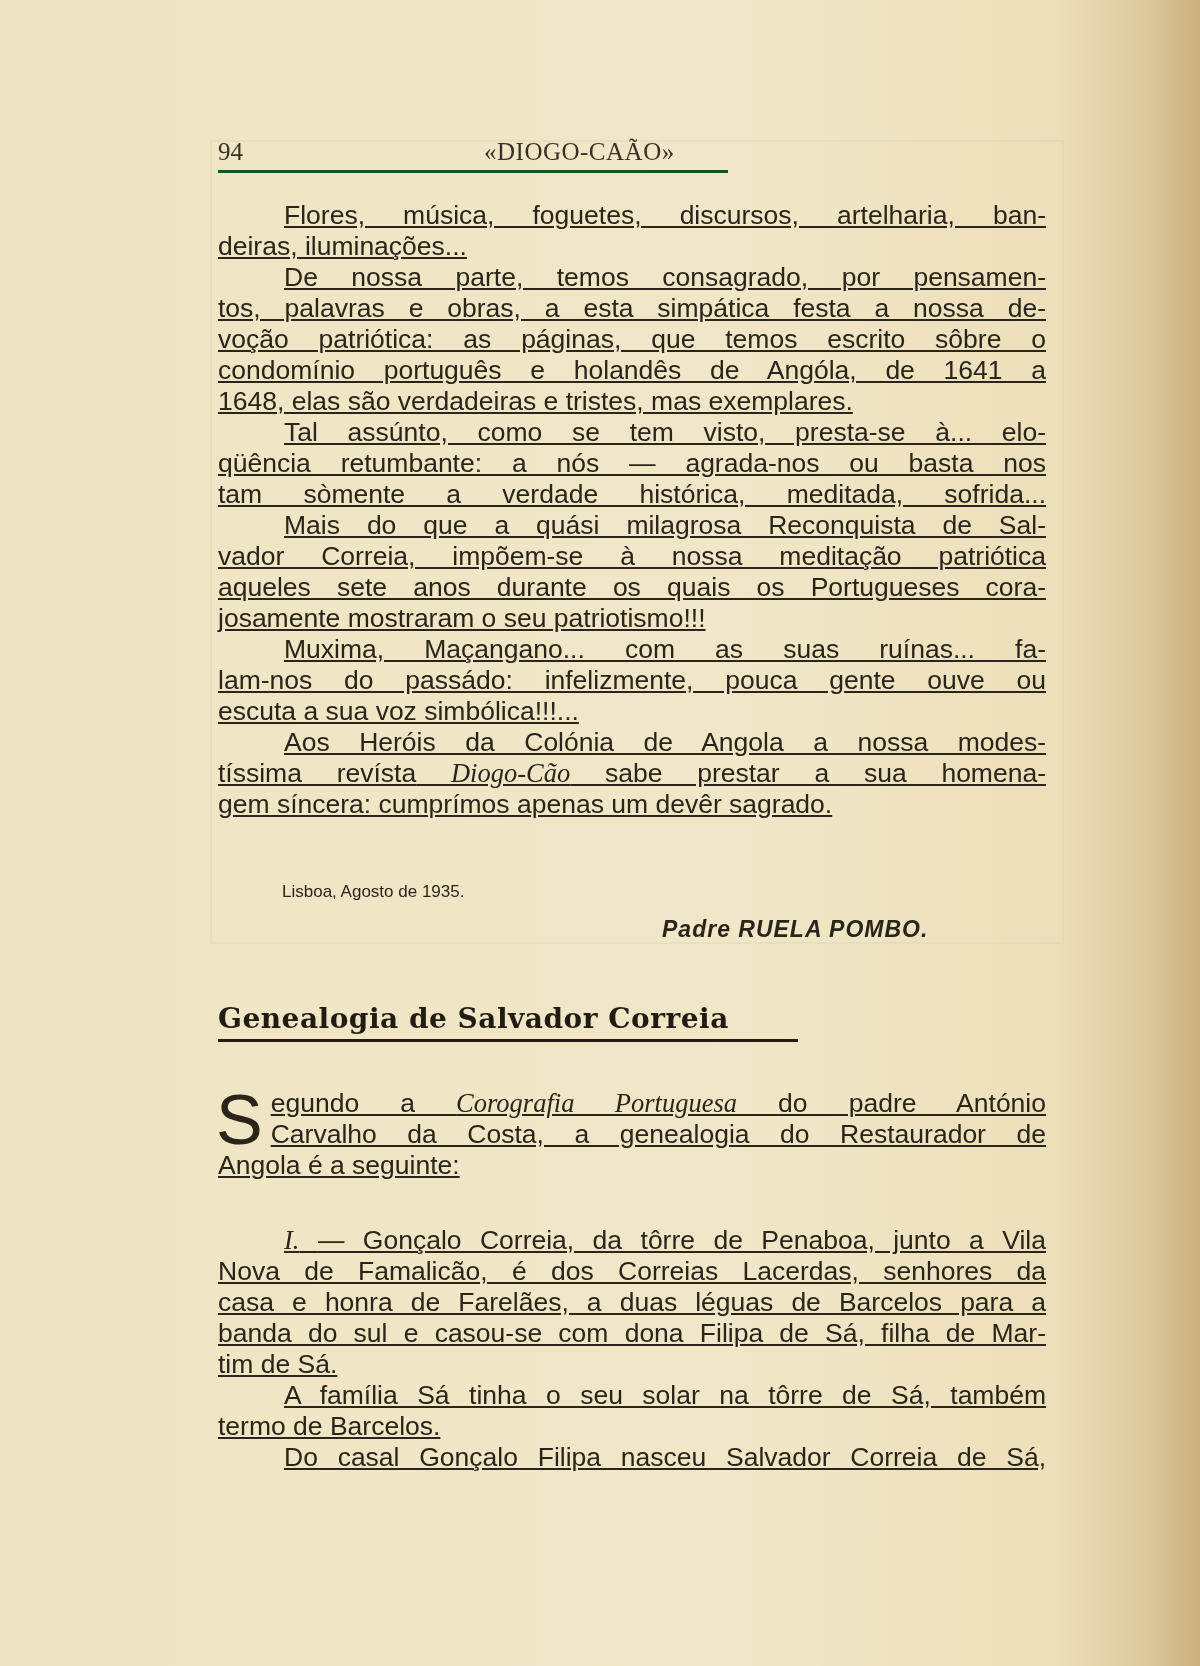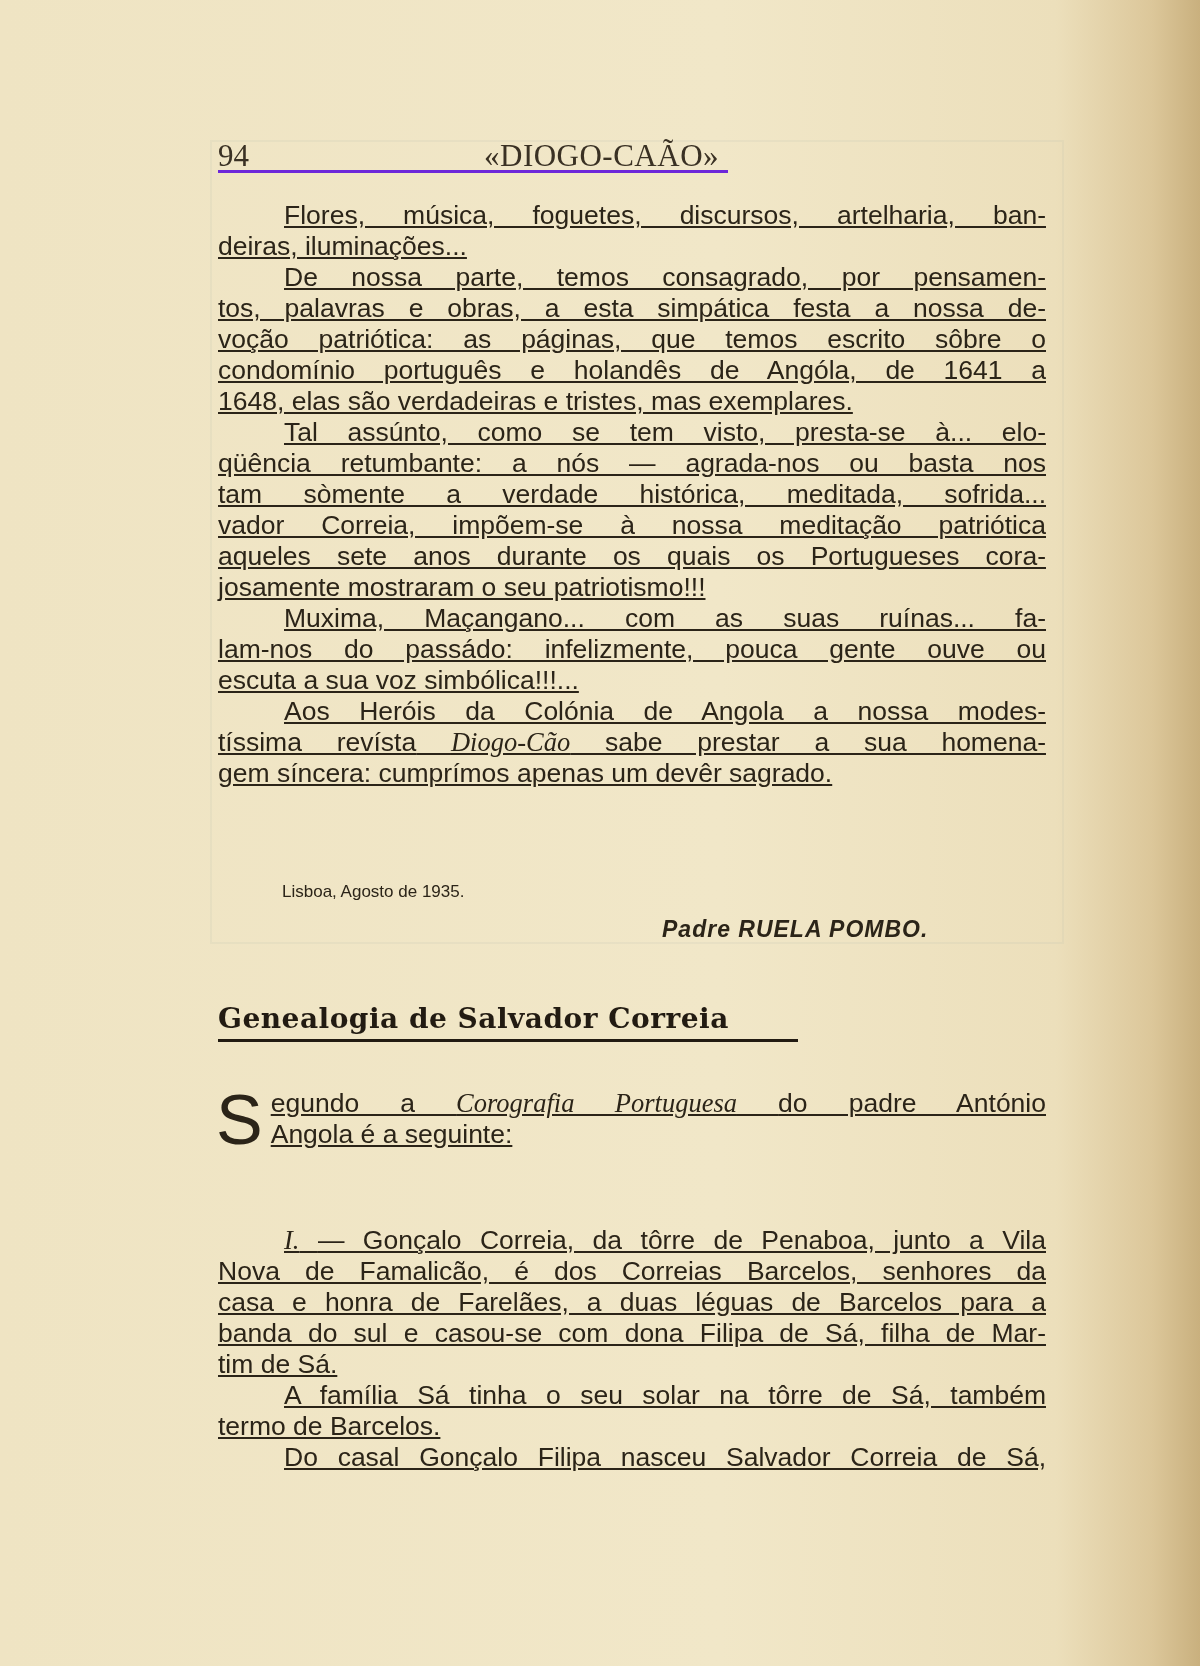--- a/index.html
+++ b/index.html
@@ -8,22 +8,22 @@
     background: linear-gradient(90deg, #efe4c3 0%, #f1e7c8 60%, #ecdfbb 88%, #dcc79a 96%, #c9b07e 100%);
     font-family: "Liberation Sans", sans-serif;
     color:#2b2418;
   }
   .stain {
     position:absolute; left:210px; top:140px; width:850px; height:800px;
     border:2px solid rgba(180,190,175,0.15);
   }
   .header {
     position:absolute; left:218px; top:136px; width:510px; height:34px;
-    border-bottom:3px solid #6d28d9;
-    font-family: "Liberation Serif", serif; font-size:31px; color:#3a3124;
+    border-bottom:3px solid #14532d;
+    font-family: "Liberation Serif", serif; font-size:25px; color:#3a3124;
   }
   .header .page-num { position:absolute; left:0; top:2px; }
   .header .running-title { position:absolute; left:266px; top:2px; letter-spacing:0.5px; }
   .block {
     position:absolute; left:218px; width:828px;
     font-size:26.5px; line-height:31px; text-align:justify;
   }
   .indent { text-indent:66px; }
   .ln { display:block; text-align:justify; text-align-last:justify; white-space:nowrap;text-decoration:underline; }
   .ln.last { text-align-last:left; }
@@ -59,44 +59,46 @@
   <span class="ln indent">Flores, música, foguetes, discursos, artelharia, ban-</span>
   <span class="ln last">deiras, iluminações...</span>
   <span class="ln indent">De nossa parte, temos consagrado, por pensamen-</span>
   <span class="ln">tos, palavras e obras, a esta simpática festa a nossa de-</span>
   <span class="ln">voção patriótica: as páginas, que temos escrito sôbre o</span>
   <span class="ln">condomínio português e holandês de Angóla, de 1641 a</span>
   <span class="ln last">1648, elas são verdadeiras e tristes, mas exemplares.</span>
   <span class="ln indent">Tal assúnto, como se tem visto, presta-se à... elo-</span>
   <span class="ln">qüência retumbante: a nós — agrada-nos ou basta nos</span>
   <span class="ln">tam sòmente a verdade histórica, meditada, sofrida...</span>
+  <span class="ln indent">Mais do que a quási milagrosa Reconquista de Sal-</span>
   <span class="ln">vador Correia, impõem-se à nossa meditação patriótica</span>
   <span class="ln">aqueles sete anos durante os quais os Portugueses cora-</span>
   <span class="ln last">josamente mostraram o seu patriotismo!!!</span>
   <span class="ln indent">Muxima, Maçangano... com as suas ruínas... fa-</span>
   <span class="ln">lam-nos do passádo: infelizmente, pouca gente ouve ou</span>
   <span class="ln last">escuta a sua voz simbólica!!!...</span>
   <span class="ln indent">Aos Heróis da Colónia de Angola a nossa modes-</span>
   <span class="ln"><span>tíssima revísta</span> <em>Diogo-Cão</em> <span>sabe prestar a sua homena-</span></span>
   <span class="ln last">gem síncera: cumprímos apenas um devêr sagrado.</span>
 </div>
 
 <div class="date">Lisboa, Agosto de 1935.</div>
 <div class="sig">Padre RUELA POMBO.</div>
 
 <div class="section-title">Genealogia de Salvador Correia</div>
 
 <div class="block" style="top:1088px;">
   <span class="dropcap">S</span>
   <span class="ln"><span>egundo a</span> <em>Corografia Portuguesa</em> <span>do padre António</span></span>
+  <span class="ln">Carvalho da Costa, a genealogia do Restaurador de</span>
   <span class="ln last">Angola é a seguinte:</span>
 </div>
 
 <div class="block" style="top:1225px;">
   <span class="ln indent"><em>I.</em> <span>— Gonçalo Correia, da tôrre de Penaboa, junto a Vila</span></span>
-  <span class="ln">Nova de Famalicão, é dos Correias Barcelos, senhores da</span>
+  <span class="ln">Nova de Famalicão, é dos Correias Lacerdas, senhores da</span>
   <span class="ln">casa e honra de Farelães, a duas léguas de Barcelos para a</span>
   <span class="ln">banda do sul e casou-se com dona Filipa de Sá, filha de Mar-</span>
   <span class="ln last">tim de Sá.</span>
   <span class="ln indent">A família Sá tinha o seu solar na tôrre de Sá, também</span>
   <span class="ln last">termo de Barcelos.</span>
   <span class="ln indent">Do casal Gonçalo Filipa nasceu Salvador Correia de Sá,</span>
 </div>
 
 </body></html>

